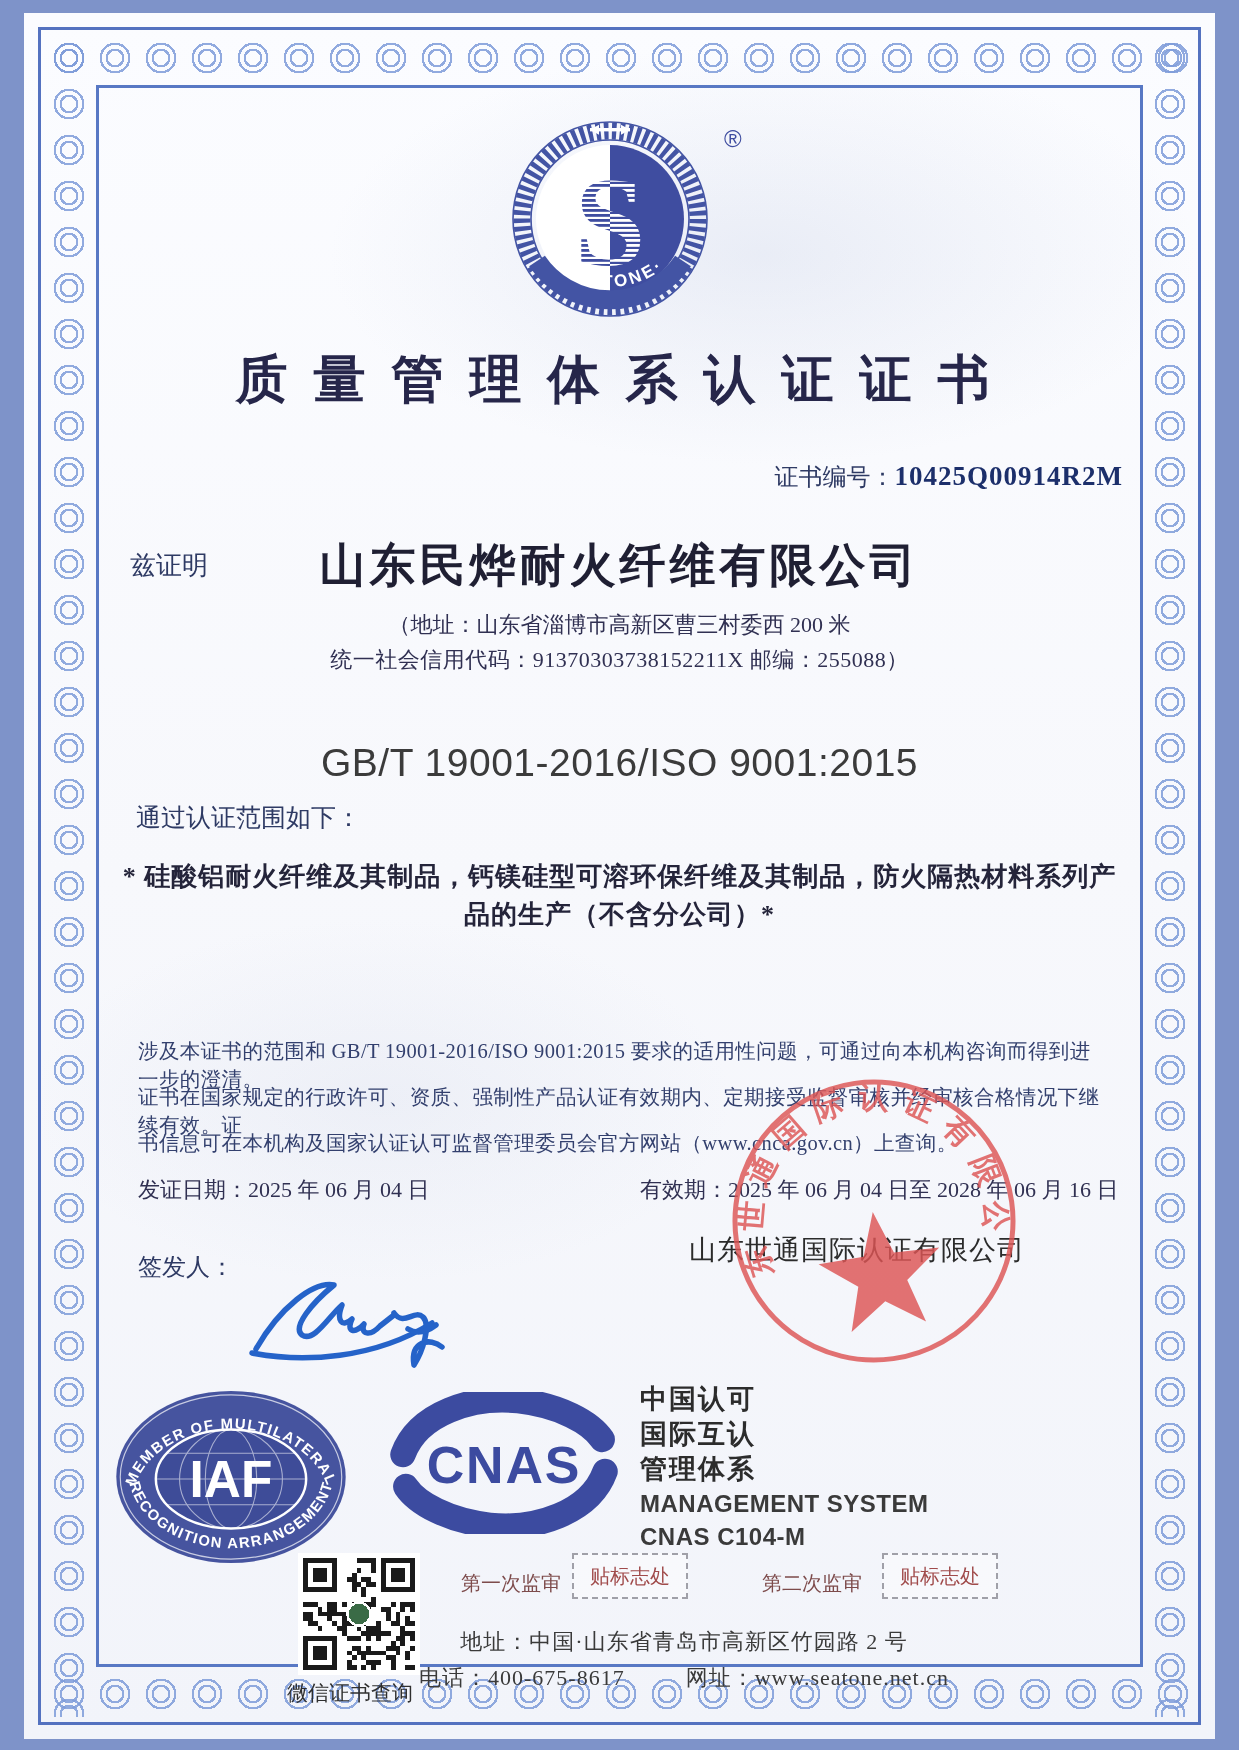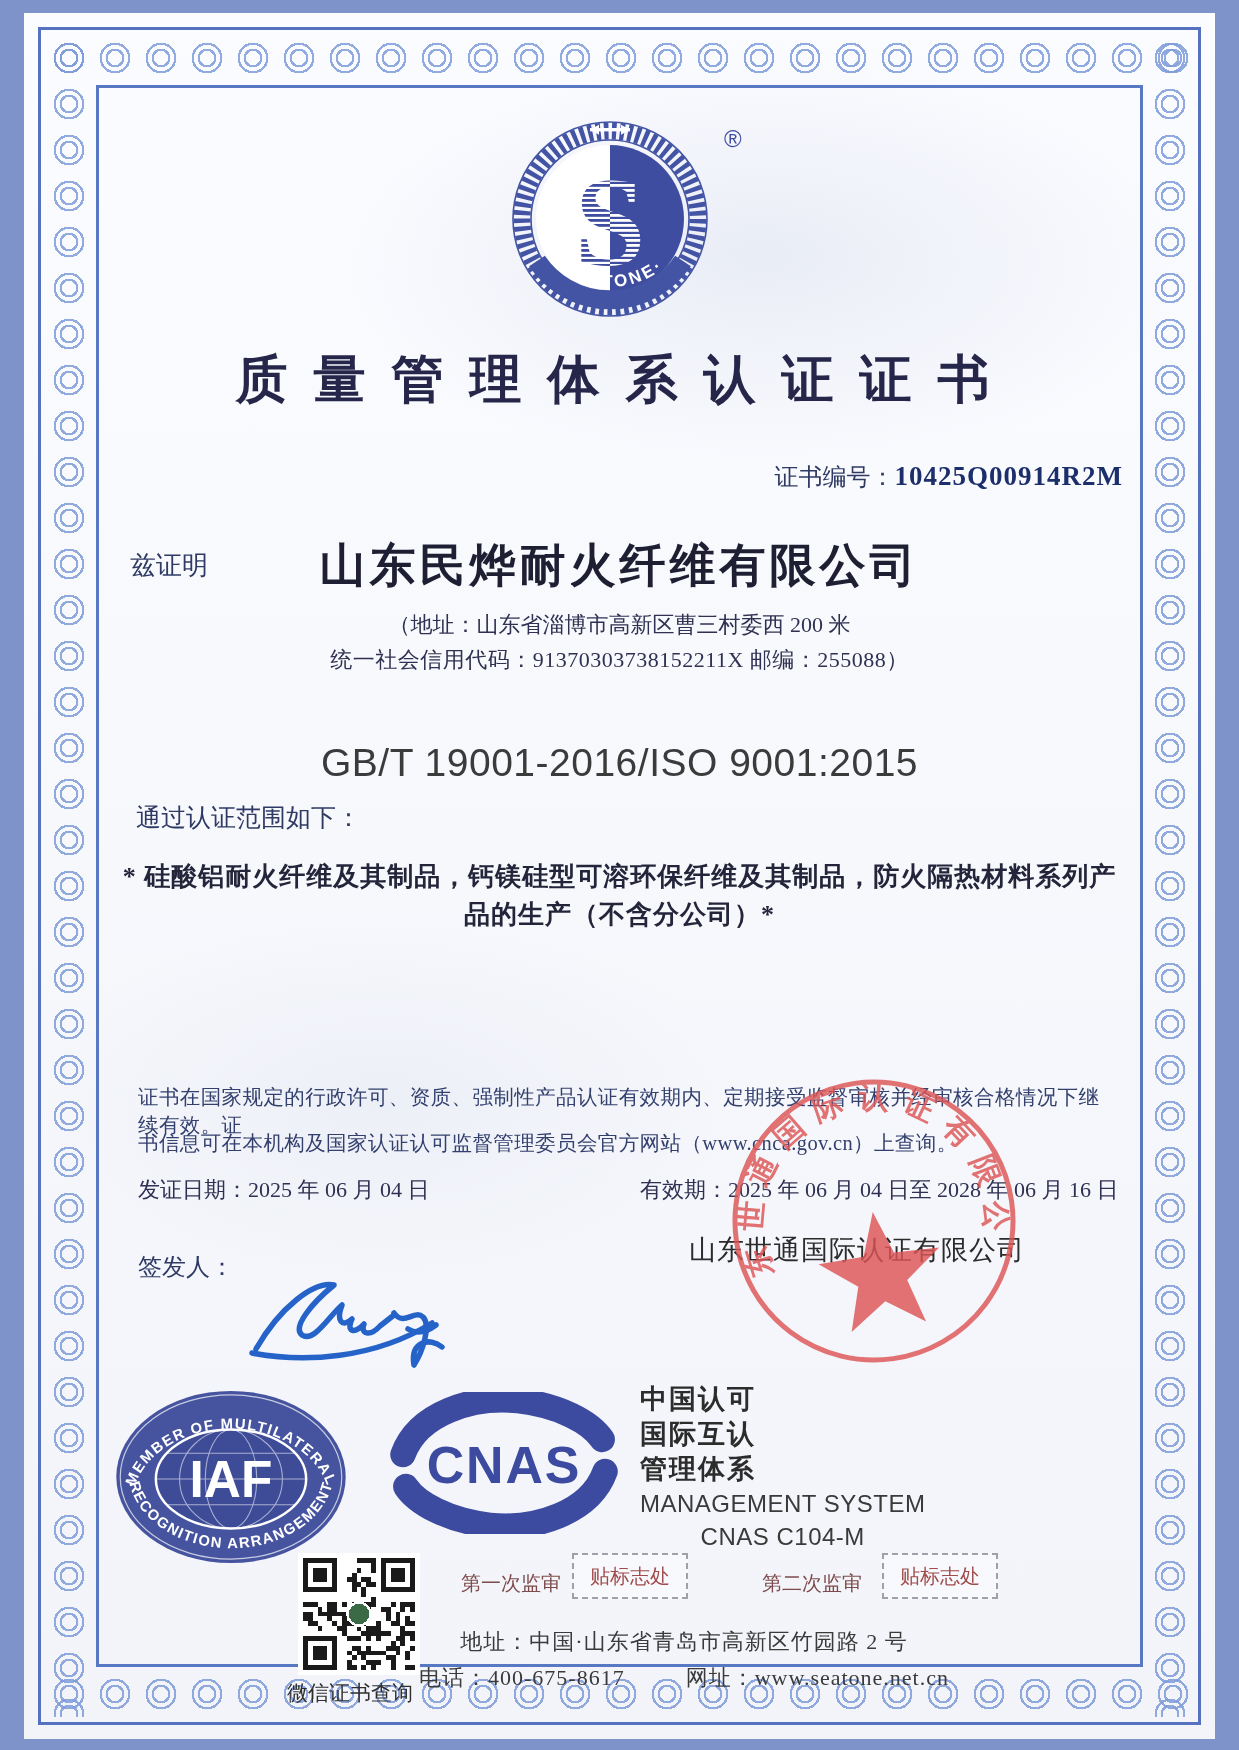--- a/index.html
+++ b/index.html
@@ -40,21 +40,21 @@
   .addr1{top:597px;font-size:22px;color:#303052;}
   .addr2{top:632px;font-size:22px;color:#303052;letter-spacing:.5px;}
   .lbl{left:112px;font-size:25px;color:#2e3a64;}
   .std{top:728px;font-size:39px;color:#3b3b3b;font-family:"Liberation Sans","DejaVu Sans",sans-serif;letter-spacing:.5px;}
   .scope{font-size:26px;font-weight:700;color:#24243a;letter-spacing:1px;}
   .note{left:114px;width:968px;font-size:20.5px;color:#33406e;letter-spacing:.4px;}
   .dates{font-size:22px;color:#303052;}
   .issuer{left:583px;width:500px;top:1219px;text-align:center;font-size:27px;color:#2b2b2b;letter-spacing:1px;}
   .accr{left:616px;top:1369px;font-family:"Liberation Sans","DejaVu Sans",sans-serif;color:#2c2c2c;}
   .accr .zh{font-size:27px;line-height:35px;font-weight:600;letter-spacing:2px;}
-  .accr .en{font-size:24px;line-height:33px;font-weight:400;color:#3a3a3a;letter-spacing:.5px;text-align:center;}
+  .accr .en{font-size:24px;line-height:33px;font-weight:700;color:#3a3a3a;letter-spacing:.5px;}
   .audit-lbl{font-size:20px;color:#7d4b4b;font-family:"Liberation Sans","DejaVu Sans",sans-serif;}
   .sticker{width:112px;height:42px;border:2px dashed #a0a0a8;display:flex;align-items:center;justify-content:center;
            font-size:20px;color:#a04b4b;font-family:"Liberation Sans","DejaVu Sans",sans-serif;background:rgba(255,255,255,.4);}
   .audit-note{left:280px;width:840px;text-align:center;top:1577px;font-size:22px;color:#8c4848;letter-spacing:1px;}
   .foot-line{left:260px;width:800px;text-align:center;font-size:22px;color:#3a3a3a;letter-spacing:1px;}
   .qr-cap{left:246px;width:160px;top:1666px;text-align:center;font-size:21px;color:#2f2f2f;font-family:"Liberation Sans","DejaVu Sans",sans-serif;}
   svg{display:block;}
   .st-text{font-size:30px;letter-spacing:13px;fill:#dd5555;font-family:"Liberation Sans","DejaVu Sans",sans-serif;font-weight:600;}
   .seatone-arc{font-size:17px;font-weight:700;fill:#ffffff;letter-spacing:3px;font-family:"Liberation Sans","DejaVu Sans",sans-serif;}
   .iaf-arc{font-size:15px;font-weight:700;fill:#ffffff;letter-spacing:1.5px;font-family:"Liberation Sans","DejaVu Sans",sans-serif;}
@@ -125,20 +125,21 @@
     <div class="abs ctr company">山东民烨耐火纤维有限公司</div>
     <div class="abs ctr addr1">（地址：山东省淄博市高新区曹三村委西 200 米</div>
     <div class="abs ctr addr2">统一社会信用代码：91370303738152211X 邮编：255088）</div>
 
     <div class="abs ctr std">GB/T 19001-2016/ISO 9001:2015</div>
     <div class="abs lbl" style="top:788px;">通过认证范围如下：</div>
 
     <div class="abs ctr scope" style="top:846px;">* 硅酸铝耐火纤维及其制品，钙镁硅型可溶环保纤维及其制品，防火隔热材料系列产</div>
     <div class="abs ctr scope" style="top:884px;">品的生产（不含分公司）*</div>
 
+    <div class="abs note" style="top:1024px;">涉及本证书的范围和 GB/T 19001-2016/ISO 9001:2015 要求的适用性问题，可通过向本机构咨询而得到进一步的澄清。</div>
     <div class="abs note" style="top:1116px;">书信息可在本机构及国家认证认可监督管理委员会官方网站（www.cnca.gov.cn）上查询。</div>
     <div class="abs note" style="top:1070px;">证书在国家规定的行政许可、资质、强制性产品认证有效期内、定期接受监督审核并经审核合格情况下继续有效。证</div>
 
     <div class="abs dates" style="left:114px;top:1162px;">
       <span>发证日期：</span><span>2025 年 06 月 04 日</span>
     </div>
     <div class="abs dates" style="left:616px;top:1162px;">
       <span>有效期：</span><span>2025 年 06 月 04 日至 2028 年 06 月 16 日</span>
     </div>
 

